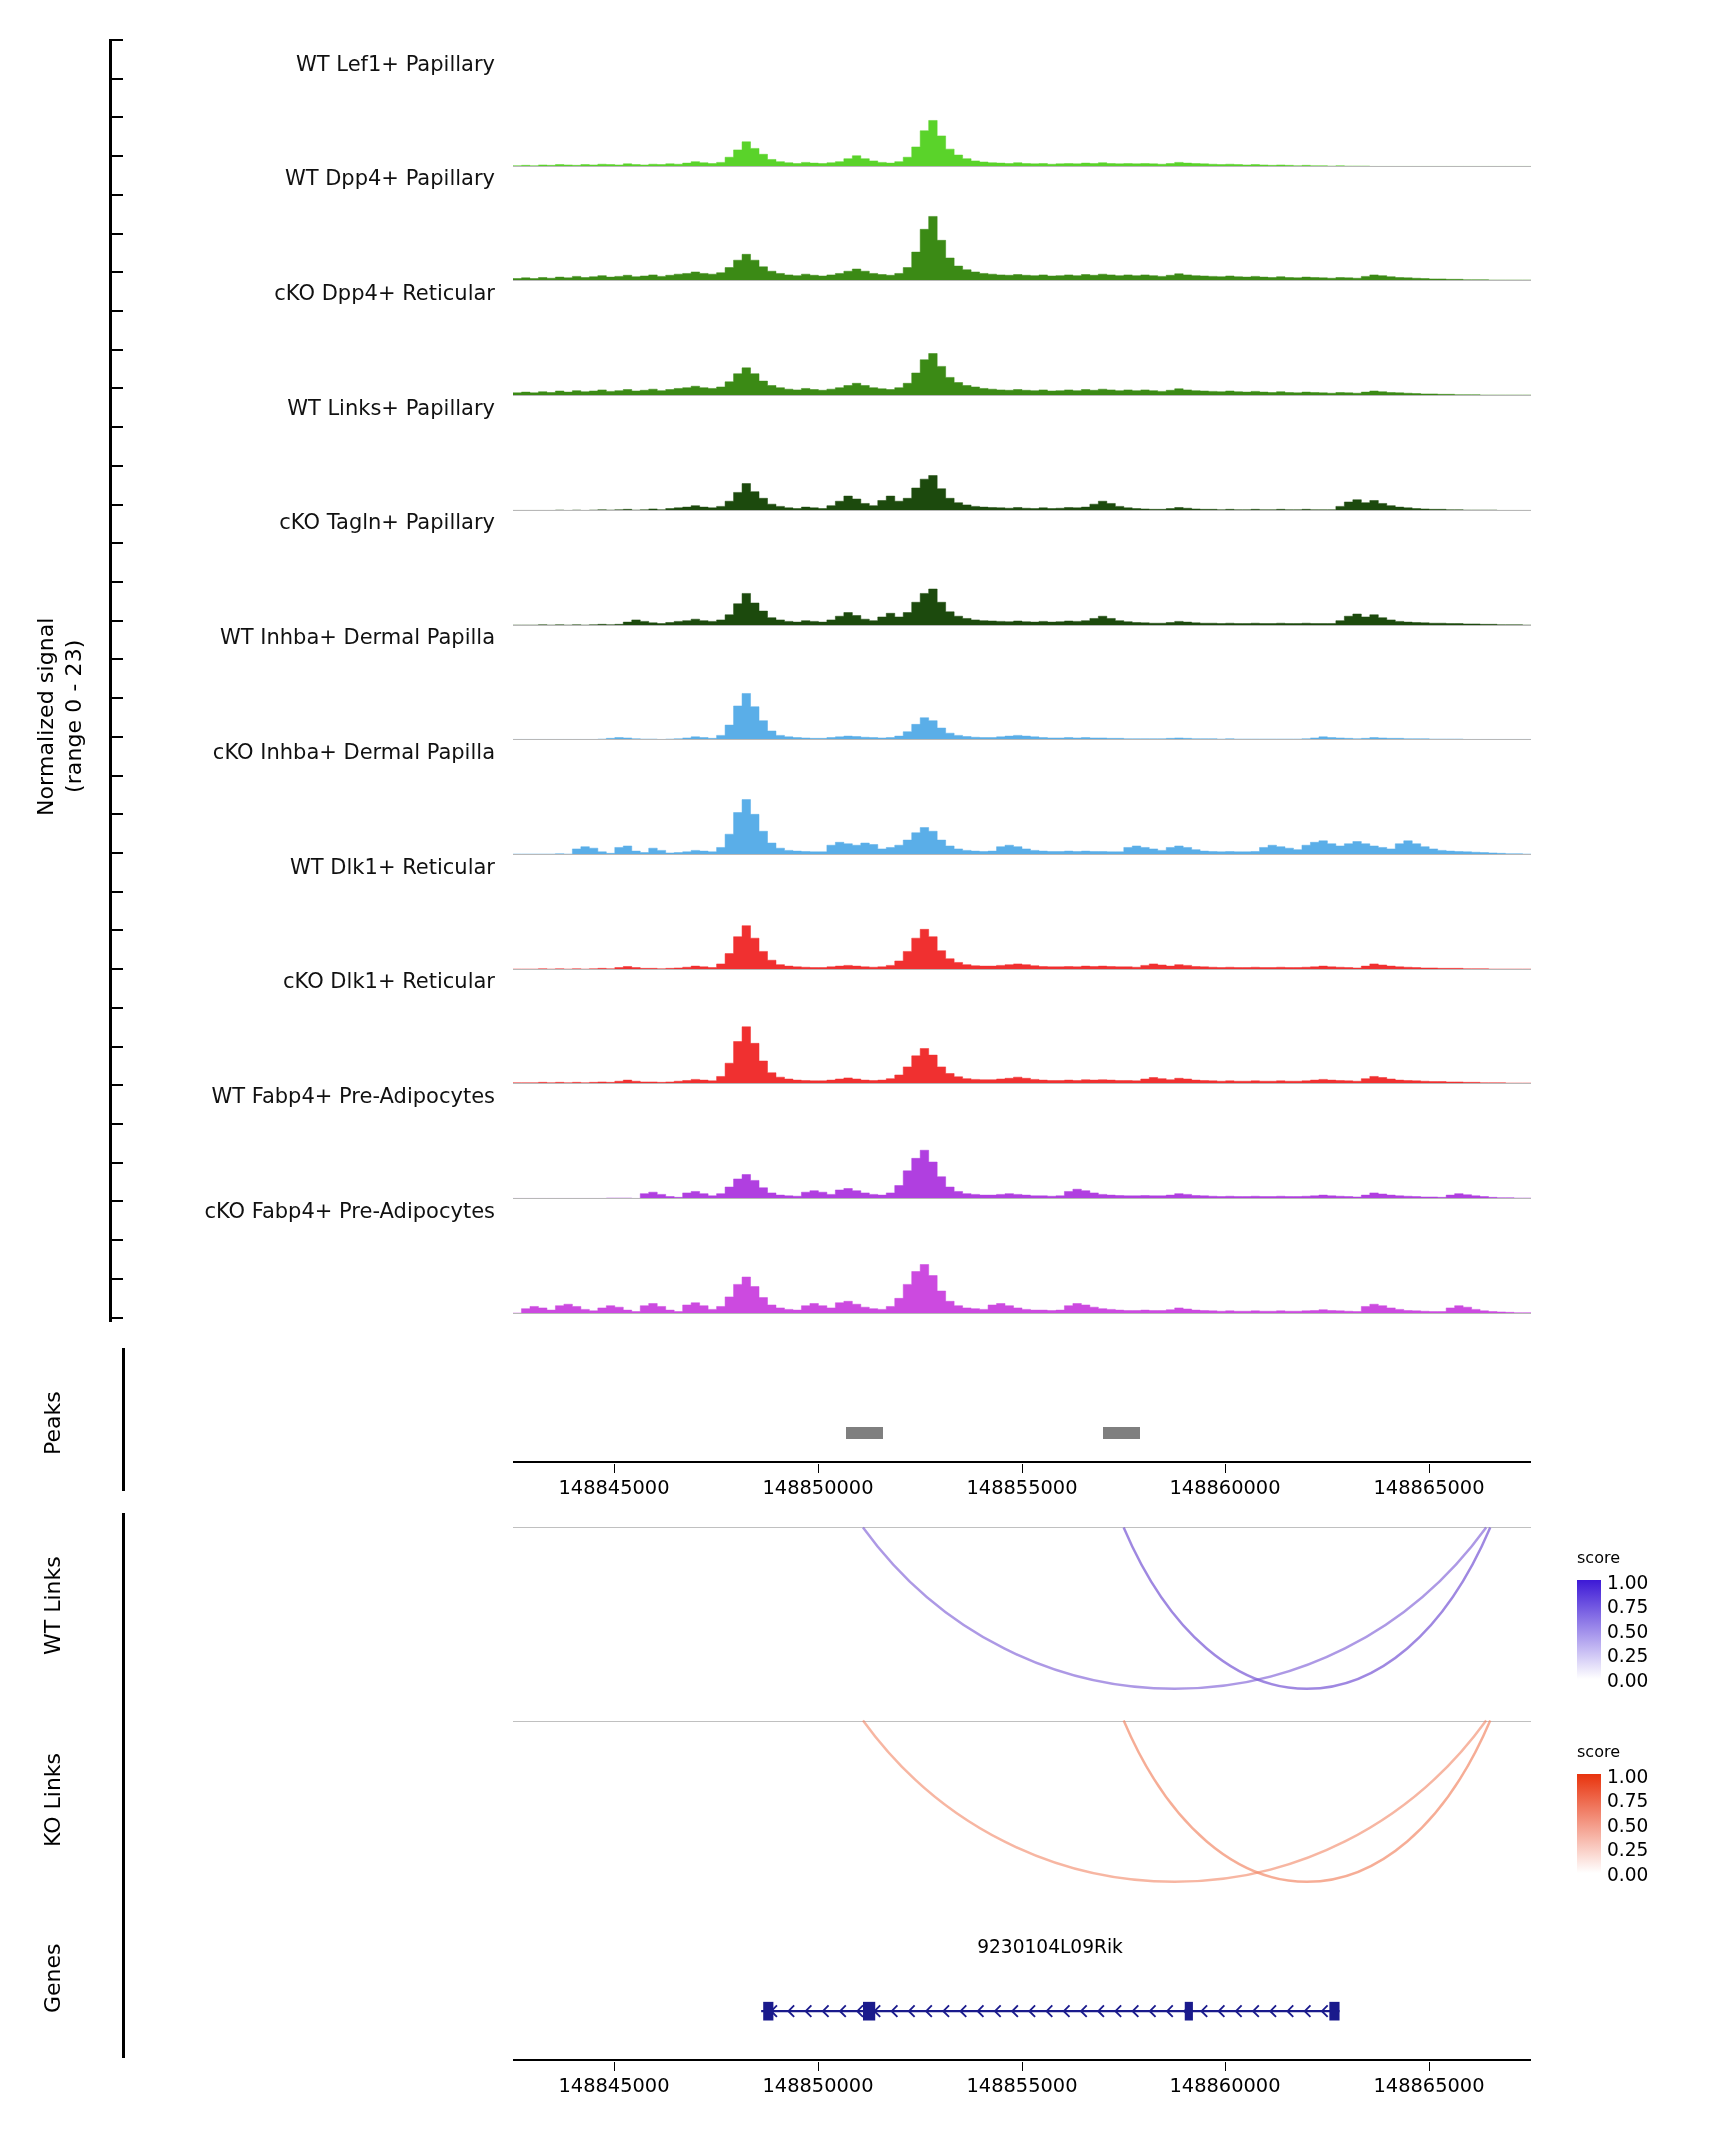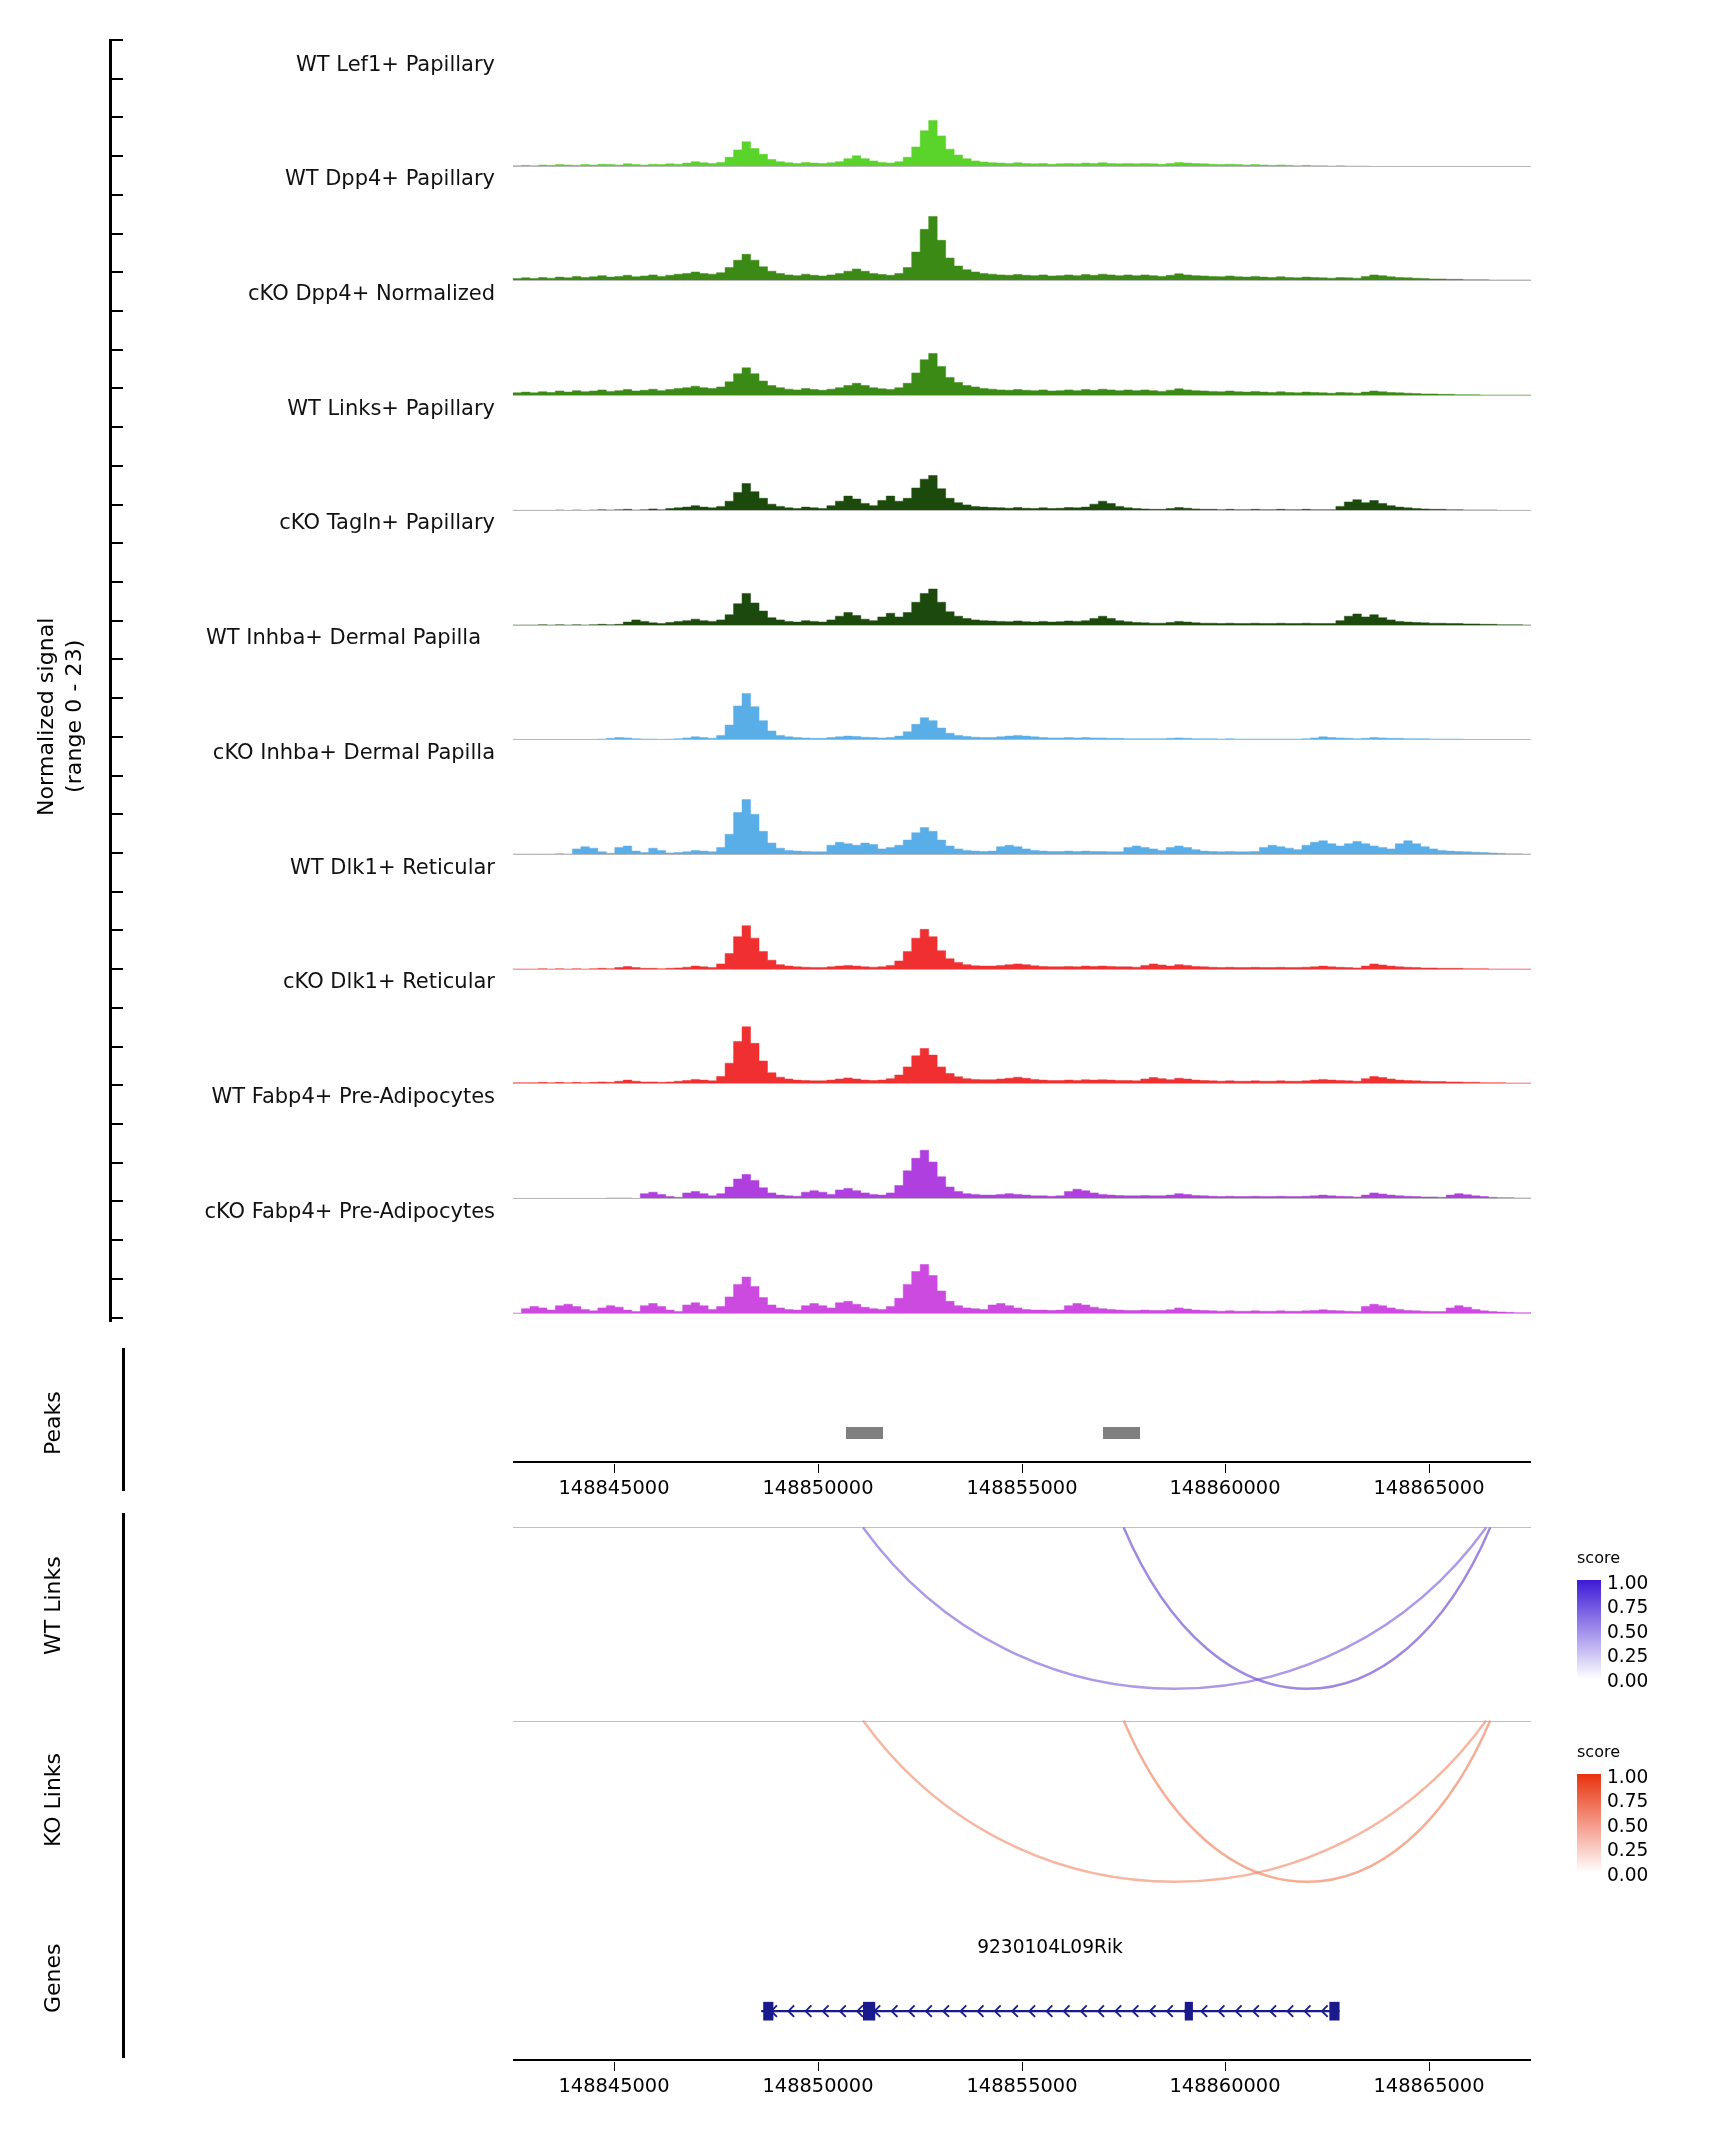--- a/index.html
+++ b/index.html
@@ -110,42 +110,42 @@
         </svg>
         <div class="baseline"></div>
       </div>
       <div class="track-label" style="left: 129px; width: 366px; top: 166px;">WT Dpp4+ Papillary</div>
       <div class="track-area" style="left: 513px; top: 196px; width: 1018px; height: 85px;">
         <svg width="1018" height="85" class="track-svg" viewBox="0 0 1420 118">
           <path d="M0,118 L0.00,114.92 L11.83,114.92 L11.83,113.90 L23.67,113.90 L23.67,114.92 L35.50,114.92 L35.50,113.38 L47.33,113.38 L47.33,114.41 L59.17,114.41 L59.17,112.87 L71.00,112.87 L71.00,113.90 L82.83,113.90 L82.83,111.84 L94.67,111.84 L94.67,113.38 L106.50,113.38 L106.50,112.36 L118.33,112.36 L118.33,110.82 L130.17,110.82 L130.17,112.87 L142.00,112.87 L142.00,111.84 L153.83,111.84 L153.83,110.30 L165.67,110.30 L165.67,112.36 L177.50,112.36 L177.50,111.33 L189.33,111.33 L189.33,109.79 L201.17,109.79 L201.17,111.84 L213.00,111.84 L213.00,110.30 L224.83,110.30 L224.83,108.77 L236.67,108.77 L236.67,107.74 L248.50,107.74 L248.50,105.69 L260.33,105.69 L260.33,107.74 L272.17,107.74 L272.17,108.77 L284.00,108.77 L284.00,106.71 L295.83,106.71 L295.83,99.53 L307.67,99.53 L307.67,89.27 L319.50,89.27 L319.50,81.06 L331.33,81.06 L331.33,89.27 L343.17,89.27 L343.17,98.50 L355.00,98.50 L355.00,104.66 L366.83,104.66 L366.83,107.74 L378.67,107.74 L378.67,109.79 L390.50,109.79 L390.50,110.82 L402.33,110.82 L402.33,108.77 L414.17,108.77 L414.17,110.30 L426.00,110.30 L426.00,111.33 L437.83,111.33 L437.83,109.79 L449.67,109.79 L449.67,107.74 L461.50,107.74 L461.50,104.66 L473.33,104.66 L473.33,101.58 L485.17,101.58 L485.17,104.66 L497.00,104.66 L497.00,107.74 L508.83,107.74 L508.83,109.28 L520.67,109.28 L520.67,110.30 L532.50,110.30 L532.50,107.74 L544.33,107.74 L544.33,99.53 L556.17,99.53 L556.17,77.98 L568.00,77.98 L568.00,46.17 L579.83,46.17 L579.83,28.22 L591.67,28.22 L591.67,61.57 L603.50,61.57 L603.50,86.19 L615.33,86.19 L615.33,97.48 L627.17,97.48 L627.17,102.61 L639.00,102.61 L639.00,105.69 L650.83,105.69 L650.83,107.74 L662.67,107.74 L662.67,108.77 L674.50,108.77 L674.50,109.79 L686.33,109.79 L686.33,110.30 L698.17,110.30 L698.17,109.28 L710.00,109.28 L710.00,110.30 L721.83,110.30 L721.83,110.82 L733.67,110.82 L733.67,109.79 L745.50,109.79 L745.50,111.33 L757.33,111.33 L757.33,110.82 L769.17,110.82 L769.17,109.79 L781.00,109.79 L781.00,110.82 L792.83,110.82 L792.83,109.28 L804.67,109.28 L804.67,110.30 L816.50,110.30 L816.50,108.77 L828.33,108.77 L828.33,109.79 L840.17,109.79 L840.17,110.82 L852.00,110.82 L852.00,109.79 L863.83,109.79 L863.83,110.82 L875.67,110.82 L875.67,109.79 L887.50,109.79 L887.50,110.82 L899.33,110.82 L899.33,111.84 L911.17,111.84 L911.17,110.30 L923.00,110.30 L923.00,108.25 L934.83,108.25 L934.83,109.79 L946.67,109.79 L946.67,110.82 L958.50,110.82 L958.50,111.33 L970.33,111.33 L970.33,111.84 L982.17,111.84 L982.17,112.36 L994.00,112.36 L994.00,111.33 L1005.83,111.33 L1005.83,112.36 L1017.67,112.36 L1017.67,112.87 L1029.50,112.87 L1029.50,111.84 L1041.33,111.84 L1041.33,112.87 L1053.17,112.87 L1053.17,113.38 L1065.00,113.38 L1065.00,112.36 L1076.83,112.36 L1076.83,113.38 L1088.67,113.38 L1088.67,113.90 L1100.50,113.90 L1100.50,112.87 L1112.33,112.87 L1112.33,113.38 L1124.17,113.38 L1124.17,113.90 L1136.00,113.90 L1136.00,114.41 L1147.83,114.41 L1147.83,113.38 L1159.67,113.38 L1159.67,113.90 L1171.50,113.90 L1171.50,114.41 L1183.33,114.41 L1183.33,111.84 L1195.17,111.84 L1195.17,109.79 L1207.00,109.79 L1207.00,110.82 L1218.83,110.82 L1218.83,112.36 L1230.67,112.36 L1230.67,113.38 L1242.50,113.38 L1242.50,113.90 L1254.33,113.90 L1254.33,114.41 L1266.17,114.41 L1266.17,114.92 L1278.00,114.92 L1278.00,115.43 L1289.83,115.43 L1289.83,115.43 L1301.67,115.43 L1301.67,115.95 L1313.50,115.95 L1313.50,115.95 L1325.33,115.95 L1325.33,116.46 L1337.17,116.46 L1337.17,116.46 L1349.00,116.46 L1349.00,116.46 L1360.83,116.46 L1360.83,116.97 L1372.67,116.97 L1372.67,116.97 L1384.50,116.97 L1384.50,116.97 L1396.33,116.97 L1396.33,116.97 L1408.17,116.97 L1408.17,116.97 L1420.00,116.97 L1420,118 Z" fill="#3b8a15" stroke="#3b8a15" stroke-width="0.7"></path>
         </svg>
         <div class="baseline"></div>
       </div>
-      <div class="track-label" style="left: 129px; width: 366px; top: 281px;">cKO Dpp4+ Normalized</div>
+      <div class="track-label" style="left: 129px; width: 366px; top: 281px;">cKO Dpp4+ Reticular</div>
       <div class="track-area" style="left: 513px; top: 311px; width: 1018px; height: 85px;">
         <svg width="1018" height="85" class="track-svg" viewBox="0 0 1420 118">
           <path d="M0,118 L0.00,113.90 L11.83,113.90 L11.83,112.87 L23.67,112.87 L23.67,113.90 L35.50,113.90 L35.50,112.36 L47.33,112.36 L47.33,113.38 L59.17,113.38 L59.17,111.33 L71.00,111.33 L71.00,112.87 L82.83,112.87 L82.83,110.82 L94.67,110.82 L94.67,112.36 L106.50,112.36 L106.50,111.33 L118.33,111.33 L118.33,109.79 L130.17,109.79 L130.17,111.84 L142.00,111.84 L142.00,110.82 L153.83,110.82 L153.83,109.28 L165.67,109.28 L165.67,111.33 L177.50,111.33 L177.50,110.30 L189.33,110.30 L189.33,108.77 L201.17,108.77 L201.17,110.82 L213.00,110.82 L213.00,109.28 L224.83,109.28 L224.83,107.74 L236.67,107.74 L236.67,106.71 L248.50,106.71 L248.50,104.66 L260.33,104.66 L260.33,106.71 L272.17,106.71 L272.17,107.74 L284.00,107.74 L284.00,105.69 L295.83,105.69 L295.83,98.50 L307.67,98.50 L307.67,87.22 L319.50,87.22 L319.50,79.01 L331.33,79.01 L331.33,87.22 L343.17,87.22 L343.17,97.48 L355.00,97.48 L355.00,103.63 L366.83,103.63 L366.83,106.71 L378.67,106.71 L378.67,108.77 L390.50,108.77 L390.50,109.79 L402.33,109.79 L402.33,107.74 L414.17,107.74 L414.17,109.28 L426.00,109.28 L426.00,110.30 L437.83,110.30 L437.83,108.77 L449.67,108.77 L449.67,106.71 L461.50,106.71 L461.50,103.63 L473.33,103.63 L473.33,100.56 L485.17,100.56 L485.17,103.63 L497.00,103.63 L497.00,106.71 L508.83,106.71 L508.83,108.25 L520.67,108.25 L520.67,109.28 L532.50,109.28 L532.50,106.71 L544.33,106.71 L544.33,100.56 L556.17,100.56 L556.17,86.19 L568.00,86.19 L568.00,67.72 L579.83,67.72 L579.83,59.00 L591.67,59.00 L591.67,76.96 L603.50,76.96 L603.50,92.35 L615.33,92.35 L615.33,99.53 L627.17,99.53 L627.17,103.63 L639.00,103.63 L639.00,105.69 L650.83,105.69 L650.83,107.74 L662.67,107.74 L662.67,108.77 L674.50,108.77 L674.50,109.79 L686.33,109.79 L686.33,110.30 L698.17,110.30 L698.17,109.28 L710.00,109.28 L710.00,110.30 L721.83,110.30 L721.83,110.82 L733.67,110.82 L733.67,109.79 L745.50,109.79 L745.50,111.33 L757.33,111.33 L757.33,110.82 L769.17,110.82 L769.17,109.79 L781.00,109.79 L781.00,110.82 L792.83,110.82 L792.83,109.28 L804.67,109.28 L804.67,110.30 L816.50,110.30 L816.50,108.77 L828.33,108.77 L828.33,109.79 L840.17,109.79 L840.17,110.82 L852.00,110.82 L852.00,109.79 L863.83,109.79 L863.83,110.82 L875.67,110.82 L875.67,109.79 L887.50,109.79 L887.50,110.82 L899.33,110.82 L899.33,111.84 L911.17,111.84 L911.17,110.30 L923.00,110.30 L923.00,108.25 L934.83,108.25 L934.83,109.79 L946.67,109.79 L946.67,110.82 L958.50,110.82 L958.50,111.33 L970.33,111.33 L970.33,111.84 L982.17,111.84 L982.17,112.36 L994.00,112.36 L994.00,111.33 L1005.83,111.33 L1005.83,112.36 L1017.67,112.36 L1017.67,112.87 L1029.50,112.87 L1029.50,111.84 L1041.33,111.84 L1041.33,112.87 L1053.17,112.87 L1053.17,113.38 L1065.00,113.38 L1065.00,112.36 L1076.83,112.36 L1076.83,113.38 L1088.67,113.38 L1088.67,113.90 L1100.50,113.90 L1100.50,112.87 L1112.33,112.87 L1112.33,113.38 L1124.17,113.38 L1124.17,113.90 L1136.00,113.90 L1136.00,114.41 L1147.83,114.41 L1147.83,113.38 L1159.67,113.38 L1159.67,113.90 L1171.50,113.90 L1171.50,114.41 L1183.33,114.41 L1183.33,112.87 L1195.17,112.87 L1195.17,111.33 L1207.00,111.33 L1207.00,112.36 L1218.83,112.36 L1218.83,113.38 L1230.67,113.38 L1230.67,113.90 L1242.50,113.90 L1242.50,114.41 L1254.33,114.41 L1254.33,114.92 L1266.17,114.92 L1266.17,115.43 L1278.00,115.43 L1278.00,115.43 L1289.83,115.43 L1289.83,115.95 L1301.67,115.95 L1301.67,115.95 L1313.50,115.95 L1313.50,116.46 L1325.33,116.46 L1325.33,116.46 L1337.17,116.46 L1337.17,116.46 L1349.00,116.46 L1349.00,116.97 L1360.83,116.97 L1360.83,116.97 L1372.67,116.97 L1372.67,116.97 L1384.50,116.97 L1384.50,116.97 L1396.33,116.97 L1396.33,116.97 L1408.17,116.97 L1408.17,116.97 L1420.00,116.97 L1420,118 Z" fill="#3b8a15" stroke="#3b8a15" stroke-width="0.7"></path>
         </svg>
         <div class="baseline"></div>
       </div>
       <div class="track-label" style="left: 129px; width: 366px; top: 396px;">WT Links+ Papillary</div>
       <div class="track-area" style="left: 513px; top: 426px; width: 1018px; height: 85px;">
         <svg width="1018" height="85" class="track-svg" viewBox="0 0 1420 118">
           <path d="M0,118 L0.00,117.49 L11.83,117.49 L11.83,117.49 L23.67,117.49 L23.67,117.49 L35.50,117.49 L35.50,117.49 L47.33,117.49 L47.33,117.49 L59.17,117.49 L59.17,116.97 L71.00,116.97 L71.00,117.49 L82.83,117.49 L82.83,116.97 L94.67,116.97 L94.67,117.49 L106.50,117.49 L106.50,116.97 L118.33,116.97 L118.33,116.46 L130.17,116.46 L130.17,116.97 L142.00,116.97 L142.00,116.46 L153.83,116.46 L153.83,115.95 L165.67,115.95 L165.67,116.97 L177.50,116.97 L177.50,116.46 L189.33,116.46 L189.33,115.43 L201.17,115.43 L201.17,116.46 L213.00,116.46 L213.00,114.92 L224.83,114.92 L224.83,113.90 L236.67,113.90 L236.67,112.87 L248.50,112.87 L248.50,110.82 L260.33,110.82 L260.33,112.87 L272.17,112.87 L272.17,113.90 L284.00,113.90 L284.00,111.84 L295.83,111.84 L295.83,104.66 L307.67,104.66 L307.67,92.35 L319.50,92.35 L319.50,80.03 L331.33,80.03 L331.33,91.32 L343.17,91.32 L343.17,100.56 L355.00,100.56 L355.00,108.77 L366.83,108.77 L366.83,111.84 L378.67,111.84 L378.67,113.90 L390.50,113.90 L390.50,114.92 L402.33,114.92 L402.33,112.87 L414.17,112.87 L414.17,113.90 L426.00,113.90 L426.00,114.92 L437.83,114.92 L437.83,110.82 L449.67,110.82 L449.67,104.66 L461.50,104.66 L461.50,97.48 L473.33,97.48 L473.33,101.58 L485.17,101.58 L485.17,107.74 L497.00,107.74 L497.00,110.82 L508.83,110.82 L508.83,103.63 L520.67,103.63 L520.67,97.48 L532.50,97.48 L532.50,104.66 L544.33,104.66 L544.33,100.56 L556.17,100.56 L556.17,86.19 L568.00,86.19 L568.00,73.88 L579.83,73.88 L579.83,68.75 L591.67,68.75 L591.67,87.22 L603.50,87.22 L603.50,100.56 L615.33,100.56 L615.33,106.71 L627.17,106.71 L627.17,109.79 L639.00,109.79 L639.00,111.84 L650.83,111.84 L650.83,112.87 L662.67,112.87 L662.67,113.38 L674.50,113.38 L674.50,113.90 L686.33,113.90 L686.33,114.41 L698.17,114.41 L698.17,113.38 L710.00,113.38 L710.00,114.41 L721.83,114.41 L721.83,114.92 L733.67,114.92 L733.67,113.90 L745.50,113.90 L745.50,114.92 L757.33,114.92 L757.33,114.41 L769.17,114.41 L769.17,113.38 L781.00,113.38 L781.00,113.90 L792.83,113.90 L792.83,112.87 L804.67,112.87 L804.67,108.77 L816.50,108.77 L816.50,104.66 L828.33,104.66 L828.33,107.74 L840.17,107.74 L840.17,111.84 L852.00,111.84 L852.00,113.90 L863.83,113.90 L863.83,114.92 L875.67,114.92 L875.67,115.43 L887.50,115.43 L887.50,115.95 L899.33,115.95 L899.33,115.95 L911.17,115.95 L911.17,114.92 L923.00,114.92 L923.00,113.38 L934.83,113.38 L934.83,114.41 L946.67,114.41 L946.67,115.43 L958.50,115.43 L958.50,115.95 L970.33,115.95 L970.33,115.95 L982.17,115.95 L982.17,116.46 L994.00,116.46 L994.00,115.95 L1005.83,115.95 L1005.83,116.46 L1017.67,116.46 L1017.67,116.46 L1029.50,116.46 L1029.50,115.95 L1041.33,115.95 L1041.33,116.46 L1053.17,116.46 L1053.17,116.46 L1065.00,116.46 L1065.00,115.95 L1076.83,115.95 L1076.83,116.46 L1088.67,116.46 L1088.67,116.46 L1100.50,116.46 L1100.50,115.95 L1112.33,115.95 L1112.33,116.46 L1124.17,116.46 L1124.17,116.46 L1136.00,116.46 L1136.00,116.46 L1147.83,116.46 L1147.83,111.84 L1159.67,111.84 L1159.67,105.69 L1171.50,105.69 L1171.50,102.61 L1183.33,102.61 L1183.33,106.71 L1195.17,106.71 L1195.17,103.63 L1207.00,103.63 L1207.00,107.74 L1218.83,107.74 L1218.83,110.82 L1230.67,110.82 L1230.67,112.87 L1242.50,112.87 L1242.50,113.90 L1254.33,113.90 L1254.33,114.92 L1266.17,114.92 L1266.17,115.43 L1278.00,115.43 L1278.00,115.95 L1289.83,115.95 L1289.83,115.95 L1301.67,115.95 L1301.67,116.46 L1313.50,116.46 L1313.50,116.46 L1325.33,116.46 L1325.33,116.97 L1337.17,116.97 L1337.17,116.97 L1349.00,116.97 L1349.00,116.97 L1360.83,116.97 L1360.83,116.97 L1372.67,116.97 L1372.67,117.49 L1384.50,117.49 L1384.50,117.49 L1396.33,117.49 L1396.33,117.49 L1408.17,117.49 L1408.17,117.49 L1420.00,117.49 L1420,118 Z" fill="#1c4a0d" stroke="#1c4a0d" stroke-width="0.7"></path>
         </svg>
         <div class="baseline"></div>
       </div>
       <div class="track-label" style="left: 129px; width: 366px; top: 510px;">cKO Tagln+ Papillary</div>
       <div class="track-area" style="left: 513px; top: 541px; width: 1018px; height: 85px;">
         <svg width="1018" height="85" class="track-svg" viewBox="0 0 1420 118">
           <path d="M0,118 L0.00,116.97 L11.83,116.97 L11.83,116.97 L23.67,116.97 L23.67,116.97 L35.50,116.97 L35.50,116.46 L47.33,116.46 L47.33,116.97 L59.17,116.97 L59.17,116.46 L71.00,116.46 L71.00,116.97 L82.83,116.97 L82.83,116.46 L94.67,116.46 L94.67,116.97 L106.50,116.97 L106.50,116.46 L118.33,116.46 L118.33,115.95 L130.17,115.95 L130.17,116.46 L142.00,116.46 L142.00,115.95 L153.83,115.95 L153.83,112.87 L165.67,112.87 L165.67,109.79 L177.50,109.79 L177.50,111.84 L189.33,111.84 L189.33,113.90 L201.17,113.90 L201.17,114.92 L213.00,114.92 L213.00,113.38 L224.83,113.38 L224.83,111.84 L236.67,111.84 L236.67,110.82 L248.50,110.82 L248.50,108.77 L260.33,108.77 L260.33,110.82 L272.17,110.82 L272.17,111.84 L284.00,111.84 L284.00,109.79 L295.83,109.79 L295.83,102.61 L307.67,102.61 L307.67,87.22 L319.50,87.22 L319.50,72.85 L331.33,72.85 L331.33,86.19 L343.17,86.19 L343.17,97.48 L355.00,97.48 L355.00,106.71 L366.83,106.71 L366.83,109.79 L378.67,109.79 L378.67,111.84 L390.50,111.84 L390.50,112.87 L402.33,112.87 L402.33,110.82 L414.17,110.82 L414.17,111.84 L426.00,111.84 L426.00,112.87 L437.83,112.87 L437.83,109.79 L449.67,109.79 L449.67,104.66 L461.50,104.66 L461.50,99.53 L473.33,99.53 L473.33,103.63 L485.17,103.63 L485.17,108.77 L497.00,108.77 L497.00,110.82 L508.83,110.82 L508.83,105.69 L520.67,105.69 L520.67,100.56 L532.50,100.56 L532.50,105.69 L544.33,105.69 L544.33,99.53 L556.17,99.53 L556.17,85.17 L568.00,85.17 L568.00,72.85 L579.83,72.85 L579.83,66.70 L591.67,66.70 L591.67,85.17 L603.50,85.17 L603.50,98.50 L615.33,98.50 L615.33,104.66 L627.17,104.66 L627.17,107.74 L639.00,107.74 L639.00,109.79 L650.83,109.79 L650.83,110.82 L662.67,110.82 L662.67,111.33 L674.50,111.33 L674.50,111.84 L686.33,111.84 L686.33,112.36 L698.17,112.36 L698.17,111.33 L710.00,111.33 L710.00,112.36 L721.83,112.36 L721.83,112.87 L733.67,112.87 L733.67,111.84 L745.50,111.84 L745.50,112.87 L757.33,112.87 L757.33,112.36 L769.17,112.36 L769.17,111.33 L781.00,111.33 L781.00,111.84 L792.83,111.84 L792.83,110.82 L804.67,110.82 L804.67,107.74 L816.50,107.74 L816.50,104.66 L828.33,104.66 L828.33,107.74 L840.17,107.74 L840.17,110.82 L852.00,110.82 L852.00,112.36 L863.83,112.36 L863.83,113.38 L875.67,113.38 L875.67,113.90 L887.50,113.90 L887.50,114.41 L899.33,114.41 L899.33,114.41 L911.17,114.41 L911.17,113.38 L923.00,113.38 L923.00,111.84 L934.83,111.84 L934.83,112.87 L946.67,112.87 L946.67,113.90 L958.50,113.90 L958.50,114.41 L970.33,114.41 L970.33,114.41 L982.17,114.41 L982.17,114.92 L994.00,114.92 L994.00,114.41 L1005.83,114.41 L1005.83,114.92 L1017.67,114.92 L1017.67,114.92 L1029.50,114.92 L1029.50,114.41 L1041.33,114.41 L1041.33,114.92 L1053.17,114.92 L1053.17,114.92 L1065.00,114.92 L1065.00,114.41 L1076.83,114.41 L1076.83,114.92 L1088.67,114.92 L1088.67,114.92 L1100.50,114.92 L1100.50,114.41 L1112.33,114.41 L1112.33,114.92 L1124.17,114.92 L1124.17,114.92 L1136.00,114.92 L1136.00,114.92 L1147.83,114.92 L1147.83,110.82 L1159.67,110.82 L1159.67,104.66 L1171.50,104.66 L1171.50,101.58 L1183.33,101.58 L1183.33,105.69 L1195.17,105.69 L1195.17,102.61 L1207.00,102.61 L1207.00,106.71 L1218.83,106.71 L1218.83,109.79 L1230.67,109.79 L1230.67,111.84 L1242.50,111.84 L1242.50,112.87 L1254.33,112.87 L1254.33,113.38 L1266.17,113.38 L1266.17,113.90 L1278.00,113.90 L1278.00,114.41 L1289.83,114.41 L1289.83,114.41 L1301.67,114.41 L1301.67,114.92 L1313.50,114.92 L1313.50,114.92 L1325.33,114.92 L1325.33,115.43 L1337.17,115.43 L1337.17,115.43 L1349.00,115.43 L1349.00,115.95 L1360.83,115.95 L1360.83,115.95 L1372.67,115.95 L1372.67,116.46 L1384.50,116.46 L1384.50,116.46 L1396.33,116.46 L1396.33,116.46 L1408.17,116.46 L1408.17,116.97 L1420.00,116.97 L1420,118 Z" fill="#1c4a0d" stroke="#1c4a0d" stroke-width="0.7"></path>
         </svg>
         <div class="baseline"></div>
       </div>
-      <div class="track-label" style="left: 115px; width: 366px; top: 625px;">WT Inhba+ Dermal Papilla</div>
+      <div class="track-label" style="left: 129px; width: 366px; top: 625px;">WT Inhba+ Dermal Papilla</div>
       <div class="track-area" style="left: 513px; top: 655px; width: 1018px; height: 85px;">
         <svg width="1018" height="85" class="track-svg" viewBox="0 0 1420 118">
           <path d="M0,118 L0.00,117.49 L11.83,117.49 L11.83,117.49 L23.67,117.49 L23.67,117.49 L35.50,117.49 L35.50,117.49 L47.33,117.49 L47.33,117.49 L59.17,117.49 L59.17,117.49 L71.00,117.49 L71.00,117.49 L82.83,117.49 L82.83,117.49 L94.67,117.49 L94.67,117.49 L106.50,117.49 L106.50,117.49 L118.33,117.49 L118.33,116.97 L130.17,116.97 L130.17,115.95 L142.00,115.95 L142.00,114.92 L153.83,114.92 L153.83,115.43 L165.67,115.43 L165.67,116.46 L177.50,116.46 L177.50,116.97 L189.33,116.97 L189.33,116.97 L201.17,116.97 L201.17,117.49 L213.00,117.49 L213.00,116.97 L224.83,116.97 L224.83,116.46 L236.67,116.46 L236.67,115.43 L248.50,115.43 L248.50,113.90 L260.33,113.90 L260.33,114.92 L272.17,114.92 L272.17,115.95 L284.00,115.95 L284.00,111.84 L295.83,111.84 L295.83,97.48 L307.67,97.48 L307.67,70.80 L319.50,70.80 L319.50,53.36 L331.33,53.36 L331.33,71.83 L343.17,71.83 L343.17,91.32 L355.00,91.32 L355.00,105.69 L366.83,105.69 L366.83,111.84 L378.67,111.84 L378.67,113.90 L390.50,113.90 L390.50,114.92 L402.33,114.92 L402.33,115.43 L414.17,115.43 L414.17,115.95 L426.00,115.95 L426.00,115.95 L437.83,115.95 L437.83,114.92 L449.67,114.92 L449.67,113.90 L461.50,113.90 L461.50,112.87 L473.33,112.87 L473.33,113.38 L485.17,113.38 L485.17,114.41 L497.00,114.41 L497.00,114.92 L508.83,114.92 L508.83,115.43 L520.67,115.43 L520.67,114.92 L532.50,114.92 L532.50,112.87 L544.33,112.87 L544.33,106.71 L556.17,106.71 L556.17,96.45 L568.00,96.45 L568.00,87.22 L579.83,87.22 L579.83,91.32 L591.67,91.32 L591.67,101.58 L603.50,101.58 L603.50,108.77 L615.33,108.77 L615.33,111.84 L627.17,111.84 L627.17,113.38 L639.00,113.38 L639.00,114.41 L650.83,114.41 L650.83,114.92 L662.67,114.92 L662.67,114.92 L674.50,114.92 L674.50,113.90 L686.33,113.90 L686.33,112.87 L698.17,112.87 L698.17,111.84 L710.00,111.84 L710.00,112.87 L721.83,112.87 L721.83,113.90 L733.67,113.90 L733.67,114.92 L745.50,114.92 L745.50,115.43 L757.33,115.43 L757.33,115.43 L769.17,115.43 L769.17,114.92 L781.00,114.92 L781.00,115.43 L792.83,115.43 L792.83,114.92 L804.67,114.92 L804.67,115.43 L816.50,115.43 L816.50,115.43 L828.33,115.43 L828.33,115.95 L840.17,115.95 L840.17,115.95 L852.00,115.95 L852.00,116.46 L863.83,116.46 L863.83,116.46 L875.67,116.46 L875.67,116.46 L887.50,116.46 L887.50,116.46 L899.33,116.46 L899.33,116.46 L911.17,116.46 L911.17,115.95 L923.00,115.95 L923.00,115.43 L934.83,115.43 L934.83,115.95 L946.67,115.95 L946.67,116.46 L958.50,116.46 L958.50,116.46 L970.33,116.46 L970.33,116.46 L982.17,116.46 L982.17,116.97 L994.00,116.97 L994.00,116.46 L1005.83,116.46 L1005.83,116.97 L1017.67,116.97 L1017.67,116.97 L1029.50,116.97 L1029.50,116.97 L1041.33,116.97 L1041.33,116.97 L1053.17,116.97 L1053.17,116.97 L1065.00,116.97 L1065.00,116.97 L1076.83,116.97 L1076.83,116.97 L1088.67,116.97 L1088.67,116.97 L1100.50,116.97 L1100.50,116.46 L1112.33,116.46 L1112.33,115.43 L1124.17,115.43 L1124.17,113.90 L1136.00,113.90 L1136.00,114.92 L1147.83,114.92 L1147.83,115.43 L1159.67,115.43 L1159.67,115.95 L1171.50,115.95 L1171.50,116.46 L1183.33,116.46 L1183.33,115.95 L1195.17,115.95 L1195.17,114.92 L1207.00,114.92 L1207.00,115.43 L1218.83,115.43 L1218.83,115.95 L1230.67,115.95 L1230.67,115.95 L1242.50,115.95 L1242.50,116.46 L1254.33,116.46 L1254.33,116.46 L1266.17,116.46 L1266.17,116.46 L1278.00,116.46 L1278.00,116.97 L1289.83,116.97 L1289.83,116.97 L1301.67,116.97 L1301.67,116.97 L1313.50,116.97 L1313.50,116.97 L1325.33,116.97 L1325.33,117.49 L1337.17,117.49 L1337.17,117.49 L1349.00,117.49 L1349.00,117.49 L1360.83,117.49 L1360.83,117.49 L1372.67,117.49 L1372.67,117.49 L1384.50,117.49 L1384.50,117.49 L1396.33,117.49 L1396.33,117.49 L1408.17,117.49 L1408.17,117.49 L1420.00,117.49 L1420,118 Z" fill="#5aaee8" stroke="#5aaee8" stroke-width="0.7"></path>
         </svg>
         <div class="baseline"></div>
       </div>
       <div class="track-label" style="left: 129px; width: 366px; top: 740px;">cKO Inhba+ Dermal Papilla</div>
       <div class="track-area" style="left: 513px; top: 770px; width: 1018px; height: 85px;">
         <svg width="1018" height="85" class="track-svg" viewBox="0 0 1420 118">
           <path d="M0,118 L0.00,116.97 L11.83,116.97 L11.83,116.97 L23.67,116.97 L23.67,116.97 L35.50,116.97 L35.50,116.97 L47.33,116.97 L47.33,116.97 L59.17,116.97 L59.17,116.46 L71.00,116.46 L71.00,116.97 L82.83,116.97 L82.83,109.79 L94.67,109.79 L94.67,106.71 L106.50,106.71 L106.50,108.77 L118.33,108.77 L118.33,113.90 L130.17,113.90 L130.17,115.95 L142.00,115.95 L142.00,107.74 L153.83,107.74 L153.83,105.69 L165.67,105.69 L165.67,112.87 L177.50,112.87 L177.50,114.92 L189.33,114.92 L189.33,108.77 L201.17,108.77 L201.17,111.84 L213.00,111.84 L213.00,115.43 L224.83,115.43 L224.83,114.92 L236.67,114.92 L236.67,113.90 L248.50,113.90 L248.50,111.84 L260.33,111.84 L260.33,112.87 L272.17,112.87 L272.17,113.90 L284.00,113.90 L284.00,107.74 L295.83,107.74 L295.83,89.27 L307.67,89.27 L307.67,59.00 L319.50,59.00 L319.50,41.04 L331.33,41.04 L331.33,61.57 L343.17,61.57 L343.17,85.17 L355.00,85.17 L355.00,101.58 L366.83,101.58 L366.83,108.77 L378.67,108.77 L378.67,111.84 L390.50,111.84 L390.50,112.87 L402.33,112.87 L402.33,113.38 L414.17,113.38 L414.17,113.90 L426.00,113.90 L426.00,113.90 L437.83,113.90 L437.83,104.66 L449.67,104.66 L449.67,100.56 L461.50,100.56 L461.50,102.61 L473.33,102.61 L473.33,104.66 L485.17,104.66 L485.17,101.58 L497.00,101.58 L497.00,103.63 L508.83,103.63 L508.83,109.79 L520.67,109.79 L520.67,107.74 L532.50,107.74 L532.50,104.66 L544.33,104.66 L544.33,97.48 L556.17,97.48 L556.17,87.22 L568.00,87.22 L568.00,80.03 L579.83,80.03 L579.83,85.17 L591.67,85.17 L591.67,97.48 L603.50,97.48 L603.50,105.69 L615.33,105.69 L615.33,109.79 L627.17,109.79 L627.17,111.84 L639.00,111.84 L639.00,112.87 L650.83,112.87 L650.83,113.38 L662.67,113.38 L662.67,112.87 L674.50,112.87 L674.50,106.71 L686.33,106.71 L686.33,104.66 L698.17,104.66 L698.17,106.71 L710.00,106.71 L710.00,109.79 L721.83,109.79 L721.83,111.84 L733.67,111.84 L733.67,112.87 L745.50,112.87 L745.50,113.38 L757.33,113.38 L757.33,113.38 L769.17,113.38 L769.17,112.87 L781.00,112.87 L781.00,113.38 L792.83,113.38 L792.83,112.87 L804.67,112.87 L804.67,113.38 L816.50,113.38 L816.50,113.38 L828.33,113.38 L828.33,113.90 L840.17,113.90 L840.17,113.90 L852.00,113.90 L852.00,107.74 L863.83,107.74 L863.83,105.69 L875.67,105.69 L875.67,107.74 L887.50,107.74 L887.50,109.79 L899.33,109.79 L899.33,111.84 L911.17,111.84 L911.17,107.74 L923.00,107.74 L923.00,105.69 L934.83,105.69 L934.83,107.74 L946.67,107.74 L946.67,110.82 L958.50,110.82 L958.50,112.87 L970.33,112.87 L970.33,113.38 L982.17,113.38 L982.17,113.90 L994.00,113.90 L994.00,113.38 L1005.83,113.38 L1005.83,113.90 L1017.67,113.90 L1017.67,113.90 L1029.50,113.90 L1029.50,113.38 L1041.33,113.38 L1041.33,107.74 L1053.17,107.74 L1053.17,104.66 L1065.00,104.66 L1065.00,106.71 L1076.83,106.71 L1076.83,108.77 L1088.67,108.77 L1088.67,110.82 L1100.50,110.82 L1100.50,104.66 L1112.33,104.66 L1112.33,100.56 L1124.17,100.56 L1124.17,98.50 L1136.00,98.50 L1136.00,102.61 L1147.83,102.61 L1147.83,105.69 L1159.67,105.69 L1159.67,102.61 L1171.50,102.61 L1171.50,99.53 L1183.33,99.53 L1183.33,102.61 L1195.17,102.61 L1195.17,105.69 L1207.00,105.69 L1207.00,107.74 L1218.83,107.74 L1218.83,109.79 L1230.67,109.79 L1230.67,102.61 L1242.50,102.61 L1242.50,98.50 L1254.33,98.50 L1254.33,102.61 L1266.17,102.61 L1266.17,106.71 L1278.00,106.71 L1278.00,109.79 L1289.83,109.79 L1289.83,111.84 L1301.67,111.84 L1301.67,112.87 L1313.50,112.87 L1313.50,113.38 L1325.33,113.38 L1325.33,113.90 L1337.17,113.90 L1337.17,114.41 L1349.00,114.41 L1349.00,114.92 L1360.83,114.92 L1360.83,115.43 L1372.67,115.43 L1372.67,115.95 L1384.50,115.95 L1384.50,116.46 L1396.33,116.46 L1396.33,116.46 L1408.17,116.46 L1408.17,116.97 L1420.00,116.97 L1420,118 Z" fill="#5aaee8" stroke="#5aaee8" stroke-width="0.7"></path>

